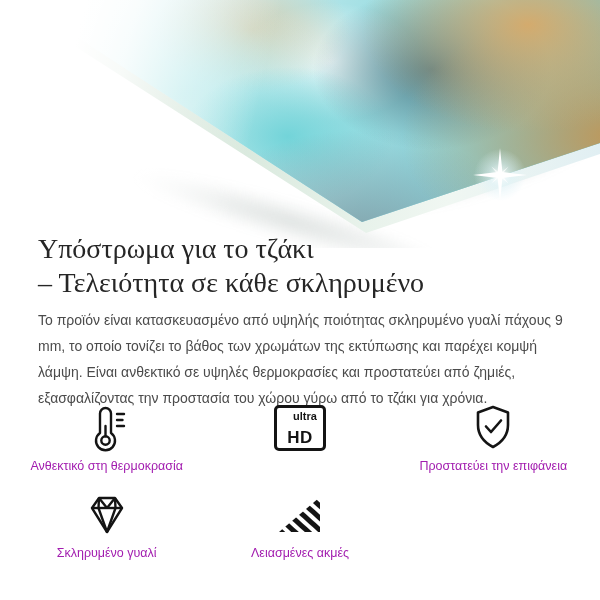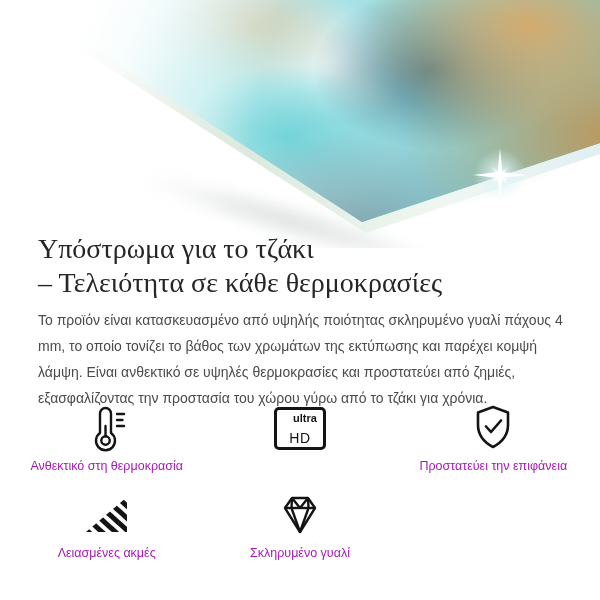--- a/index.html
+++ b/index.html
@@ -45,21 +45,21 @@
 
   
   .features{position:absolute;left:10px;top:404px;width:580px;
      display:grid;grid-template-columns:repeat(3,1fr);row-gap:18px;}
   .feature{display:flex;flex-direction:column;align-items:center;}
   .icon-wrap{height:48px;display:flex;align-items:center;justify-content:center;margin-bottom:7px;}
   .feature-label{font-size:12.5px;color:#a21caf;white-space:nowrap;}
   .hd-badge{border:3px solid #141414;border-radius:5px;padding:3px 6px 2px;
      display:flex;flex-direction:column;align-items:center;line-height:1;color:#141414;}
   .hd-badge .ultra{font-size:11px;font-weight:700;margin-left:10px;}
-  .hd-badge .hd{font-size:14px;font-weight:400;letter-spacing:0.5px;margin-top:7px;}
+  .hd-badge .hd{font-size:17px;font-weight:700;letter-spacing:0.5px;margin-top:7px;}
   svg{display:block;}
 </style>
 </head>
 <body>
 
 <div class="canvas">
 
   <div class="hero">
     <div class="glass-shadow-a"></div>
     <div class="glass-shadow-b"></div>
@@ -81,24 +81,24 @@
         </g>
         <g fill="#ffffff" opacity="0.75" transform="rotate(45 29 29) translate(29 29) scale(0.45) translate(-29 -29)">
           <polygon points="29,2 31.4,26 56,29 31.4,32 29,56 26.6,32 2,29 26.6,26"></polygon>
         </g>
       </svg>
     </div>
   </div>
 
   <h1 class="heading">
     <span>Υπόστρωμα για το τζάκι</span>
-    <span>– Τελειότητα σε κάθε θερμοκρασίες</span>
+    <span>– Τελειότητα σε κάθε σκληρυμένο</span>
   </h1>
 
-  <p class="desc">Το προϊόν είναι κατασκευασμένο από υψηλής ποιότητας σκληρυμένο γυαλί πάχους 4 mm, το οποίο τονίζει το βάθος των χρωμάτων της εκτύπωσης και παρέχει κομψή λάμψη. Είναι ανθεκτικό σε υψηλές θερμοκρασίες και προστατεύει από ζημιές, εξασφαλίζοντας την προστασία του χώρου γύρω από το τζάκι για χρόνια.</p>
+  <p class="desc">Το προϊόν είναι κατασκευασμένο από υψηλής ποιότητας σκληρυμένο γυαλί πάχους 9 mm, το οποίο τονίζει το βάθος των χρωμάτων της εκτύπωσης και παρέχει κομψή λάμψη. Είναι ανθεκτικό σε υψηλές θερμοκρασίες και προστατεύει από ζημιές, εξασφαλίζοντας την προστασία του χώρου γύρω από το τζάκι για χρόνια.</p>
 
   <div class="features">
 
     <div class="feature">
       <div class="icon-wrap">
         <svg width="42" height="48" viewBox="0 0 42 48" fill="none" stroke="#141414" stroke-width="2.4" stroke-linecap="round" stroke-linejoin="round">
           <path d="M14 29 V9.5 a5.5 5.5 0 0 1 11 0 V29 a9.5 9.5 0 1 1 -11 0 Z"></path>
           <circle cx="19.5" cy="36.5" r="4.2"></circle>
           <path d="M19.5 32.3 V22"></path>
           <path d="M31 10 h7"></path>
@@ -123,39 +123,39 @@
         <svg width="46" height="48" viewBox="0 0 46 48" fill="none" stroke="#141414" stroke-width="2.6" stroke-linecap="round" stroke-linejoin="round">
           <path d="M23 3 L38 8.5 V21 c0 10.5 -6.5 17.5 -15 22 C14.5 38.5 8 31.5 8 21 V8.5 Z"></path>
           <path d="M16 22.5 l5 5.5 l10 -11.5"></path>
         </svg>
       </div>
       <div class="feature-label">Προστατεύει την επιφάνεια</div>
     </div>
 
     <div class="feature">
       <div class="icon-wrap">
+        <svg width="48" height="44" viewBox="0 0 48 44" fill="none" stroke="#141414" stroke-width="2.4" stroke-linejoin="round">
+          <path d="M9 15 L16 5 H32 L39 15 L24 39 Z"></path>
+          <path d="M9 15 H39"></path>
+          <path d="M16 5 L15.5 15 M16 5 L24 15 M32 5 L24 15 M32 5 L32.5 15"></path>
+          <path d="M15.5 15 L24 39 M32.5 15 L24 39"></path>
+        </svg>
+      </div>
+      <div class="feature-label">Σκληρυμένο γυαλί</div>
+    </div>
+
+    <div class="feature">
+      <div class="icon-wrap">
         <svg width="48" height="42" viewBox="0 0 48 42">
           <defs>
             <pattern id="stripes" width="9" height="9" patternUnits="userSpaceOnUse" patternTransform="rotate(-48)">
               <rect width="5" height="9" fill="#141414"></rect>
             </pattern>
           </defs>
           <path d="M3 38 L44 38 L44 3 Z" fill="url(#stripes)"></path>
         </svg>
       </div>
       <div class="feature-label">Λειασμένες ακμές</div>
     </div>
 
-    <div class="feature">
-      <div class="icon-wrap">
-        <svg width="48" height="44" viewBox="0 0 48 44" fill="none" stroke="#141414" stroke-width="2.4" stroke-linejoin="round">
-          <path d="M9 15 L16 5 H32 L39 15 L24 39 Z"></path>
-          <path d="M9 15 H39"></path>
-          <path d="M16 5 L15.5 15 M16 5 L24 15 M32 5 L24 15 M32 5 L32.5 15"></path>
-          <path d="M15.5 15 L24 39 M32.5 15 L24 39"></path>
-        </svg>
-      </div>
-      <div class="feature-label">Σκληρυμένο γυαλί</div>
-    </div>
-
 
   </div>
 </div>
 
 </body></html>

